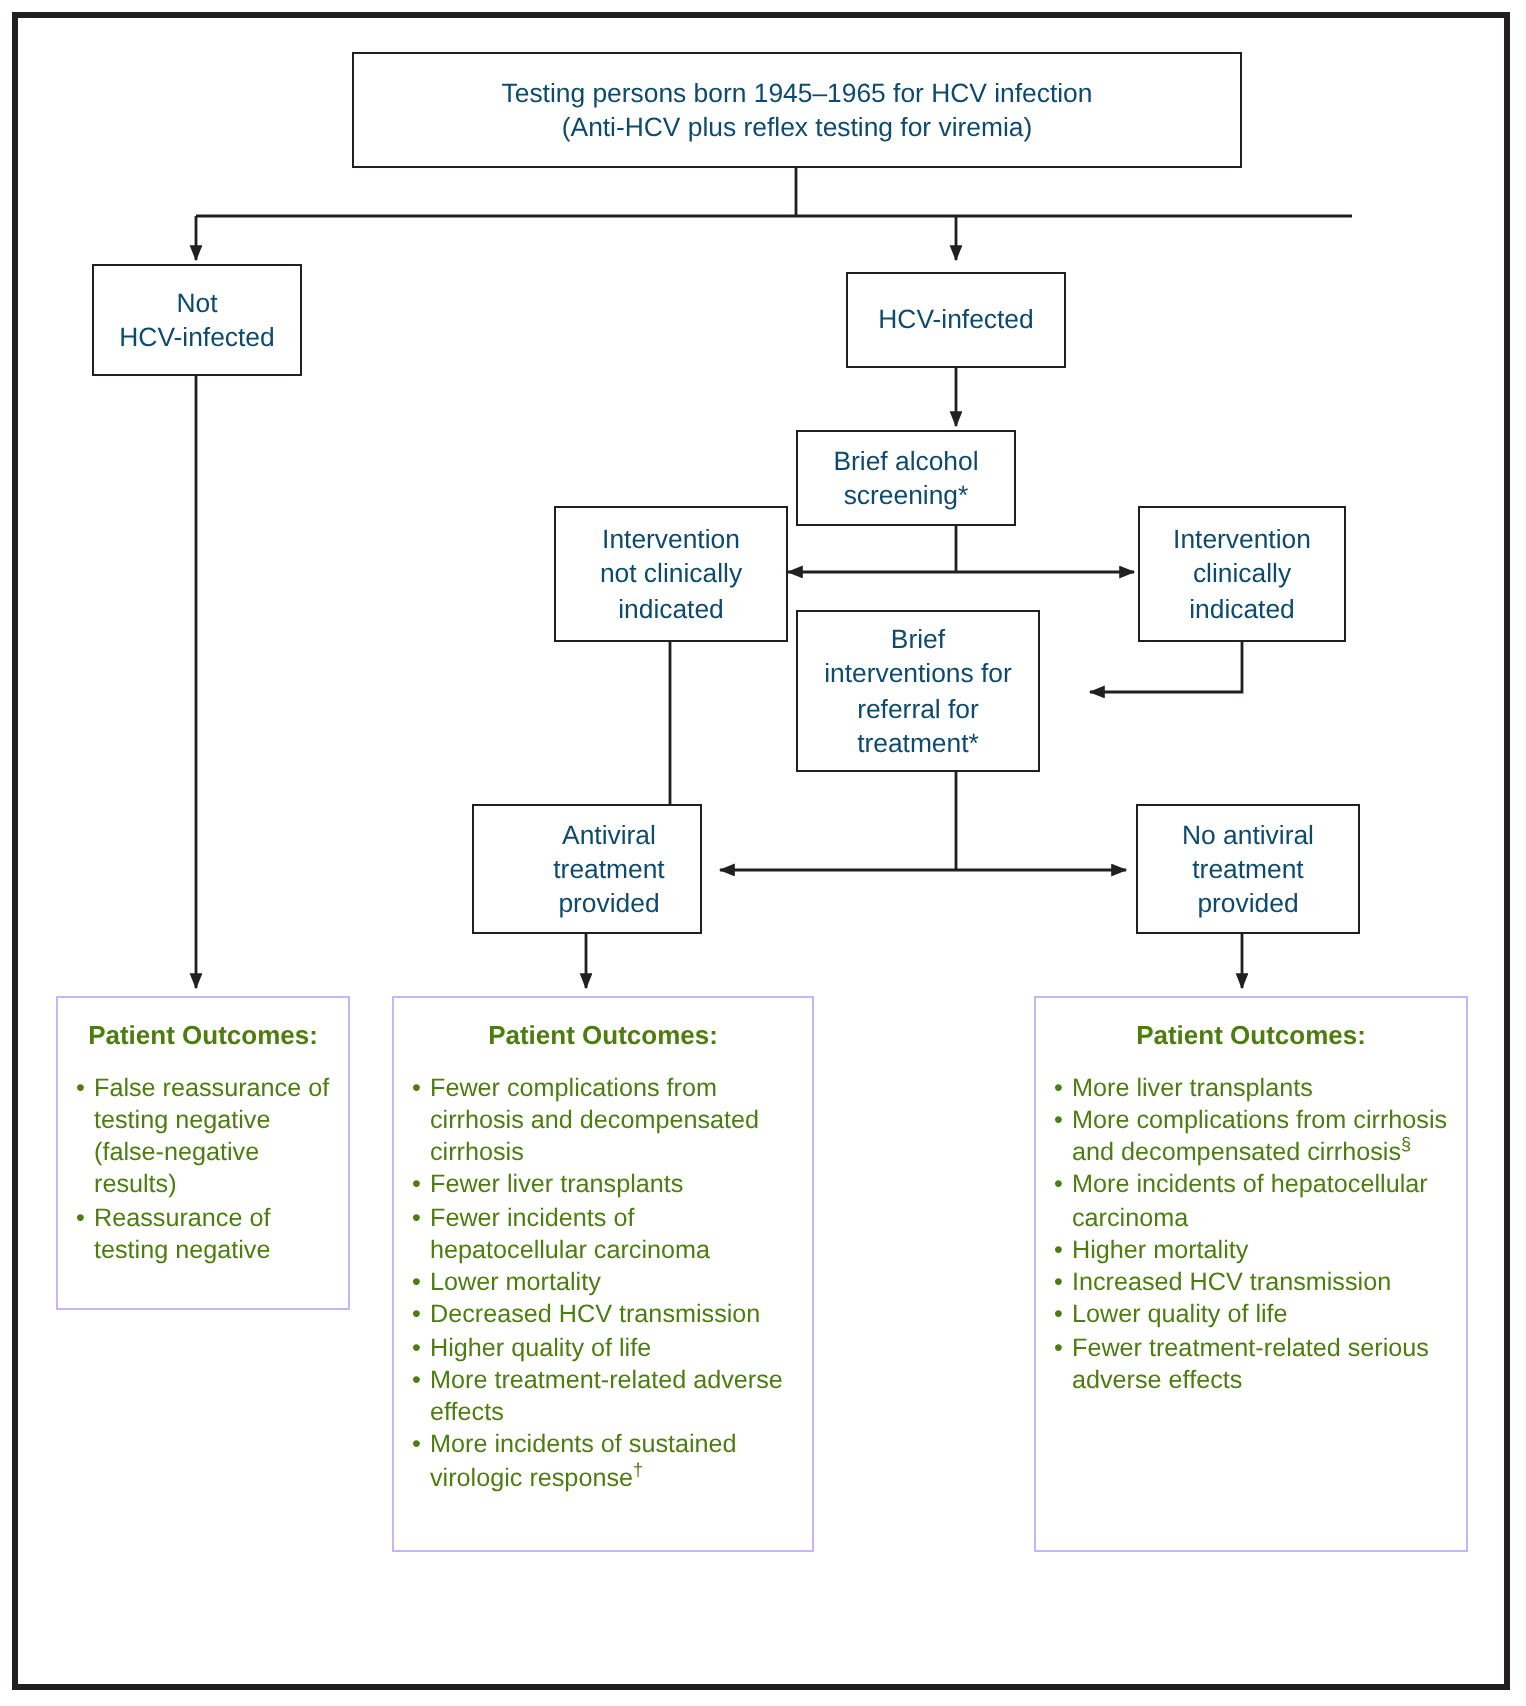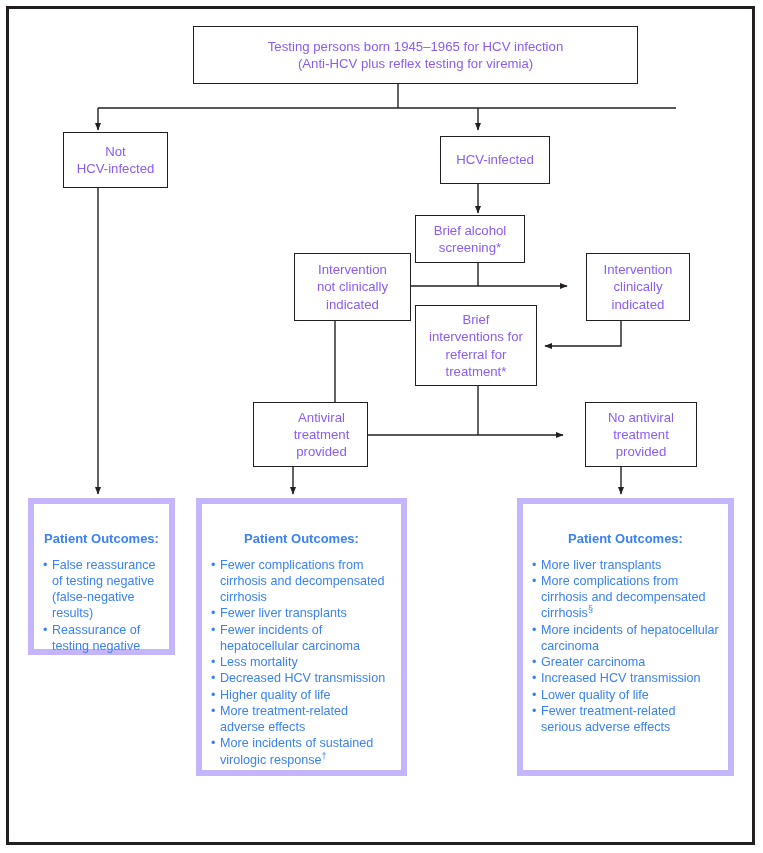--- a/index.html
+++ b/index.html
@@ -42,37 +42,36 @@
     position: absolute;
     border: 1px solid #231f20;
     background: #ffffff;
     box-sizing: border-box;
     display: flex;
     align-items: center;
     justify-content: center;
     text-align: center;
     font-size: 13.2px;
     line-height: 1.30;
-    color: #8b5cf6;
+    color: #0c4a6e;
     padding: 2px 4px;
-    margin-left: 17px;
   }
   .node .lines { white-space: pre-line; }
 
   .outcome {
     position: absolute;
-    border: 6px solid #c4b5fd;
+    border: 1px solid #c4b5fd;
     background: #ffffff;
     box-sizing: border-box;
     display: block;
     text-align: left;
     font-size: 12.6px;
     line-height: 1.29;
-    color: #3b82f6;
-    padding: 27px 9px 8px 9px;
+    color: #4d7c0f;
+    padding: 11px 9px 8px 9px;
   }
   .outcome .oc-title {
     font-weight: bold;
     text-align: center;
     font-size: 13px;
     display: block;
     margin-bottom: 9px;
   }
   .outcome ul {
     list-style: none;
@@ -193,34 +192,34 @@
         <li>Reassurance of testing negative</li>
       </ul>
   </div>
 
   <div class="outcome" style="left:196px; top:498px; width:211px; height:278px;">
     <span class="oc-title">Patient Outcomes:</span>
     <ul>
         <li>Fewer complications from cirrhosis and decompensated cirrhosis</li>
         <li>Fewer liver transplants</li>
         <li>Fewer incidents of hepatocellular carcinoma</li>
-        <li>Less mortality</li>
+        <li>Lower mortality</li>
         <li>Decreased HCV transmission</li>
         <li>Higher quality of life</li>
         <li>More treatment-related adverse effects</li>
         <li>More incidents of sustained virologic response<sup>†</sup></li>
       </ul>
   </div>
 
   <div class="outcome" style="left:517px; top:498px; width:217px; height:278px;">
     <span class="oc-title">Patient Outcomes:</span>
     <ul>
         <li>More liver transplants</li>
         <li>More complications from cirrhosis and decompensated cirrhosis<sup>§</sup></li>
         <li>More incidents of hepatocellular carcinoma</li>
-        <li>Greater carcinoma</li>
+        <li>Higher mortality</li>
         <li>Increased HCV transmission</li>
         <li>Lower quality of life</li>
         <li>Fewer treatment-related serious adverse effects</li>
       </ul>
   </div>
 
 </div>
 
 </body></html>

